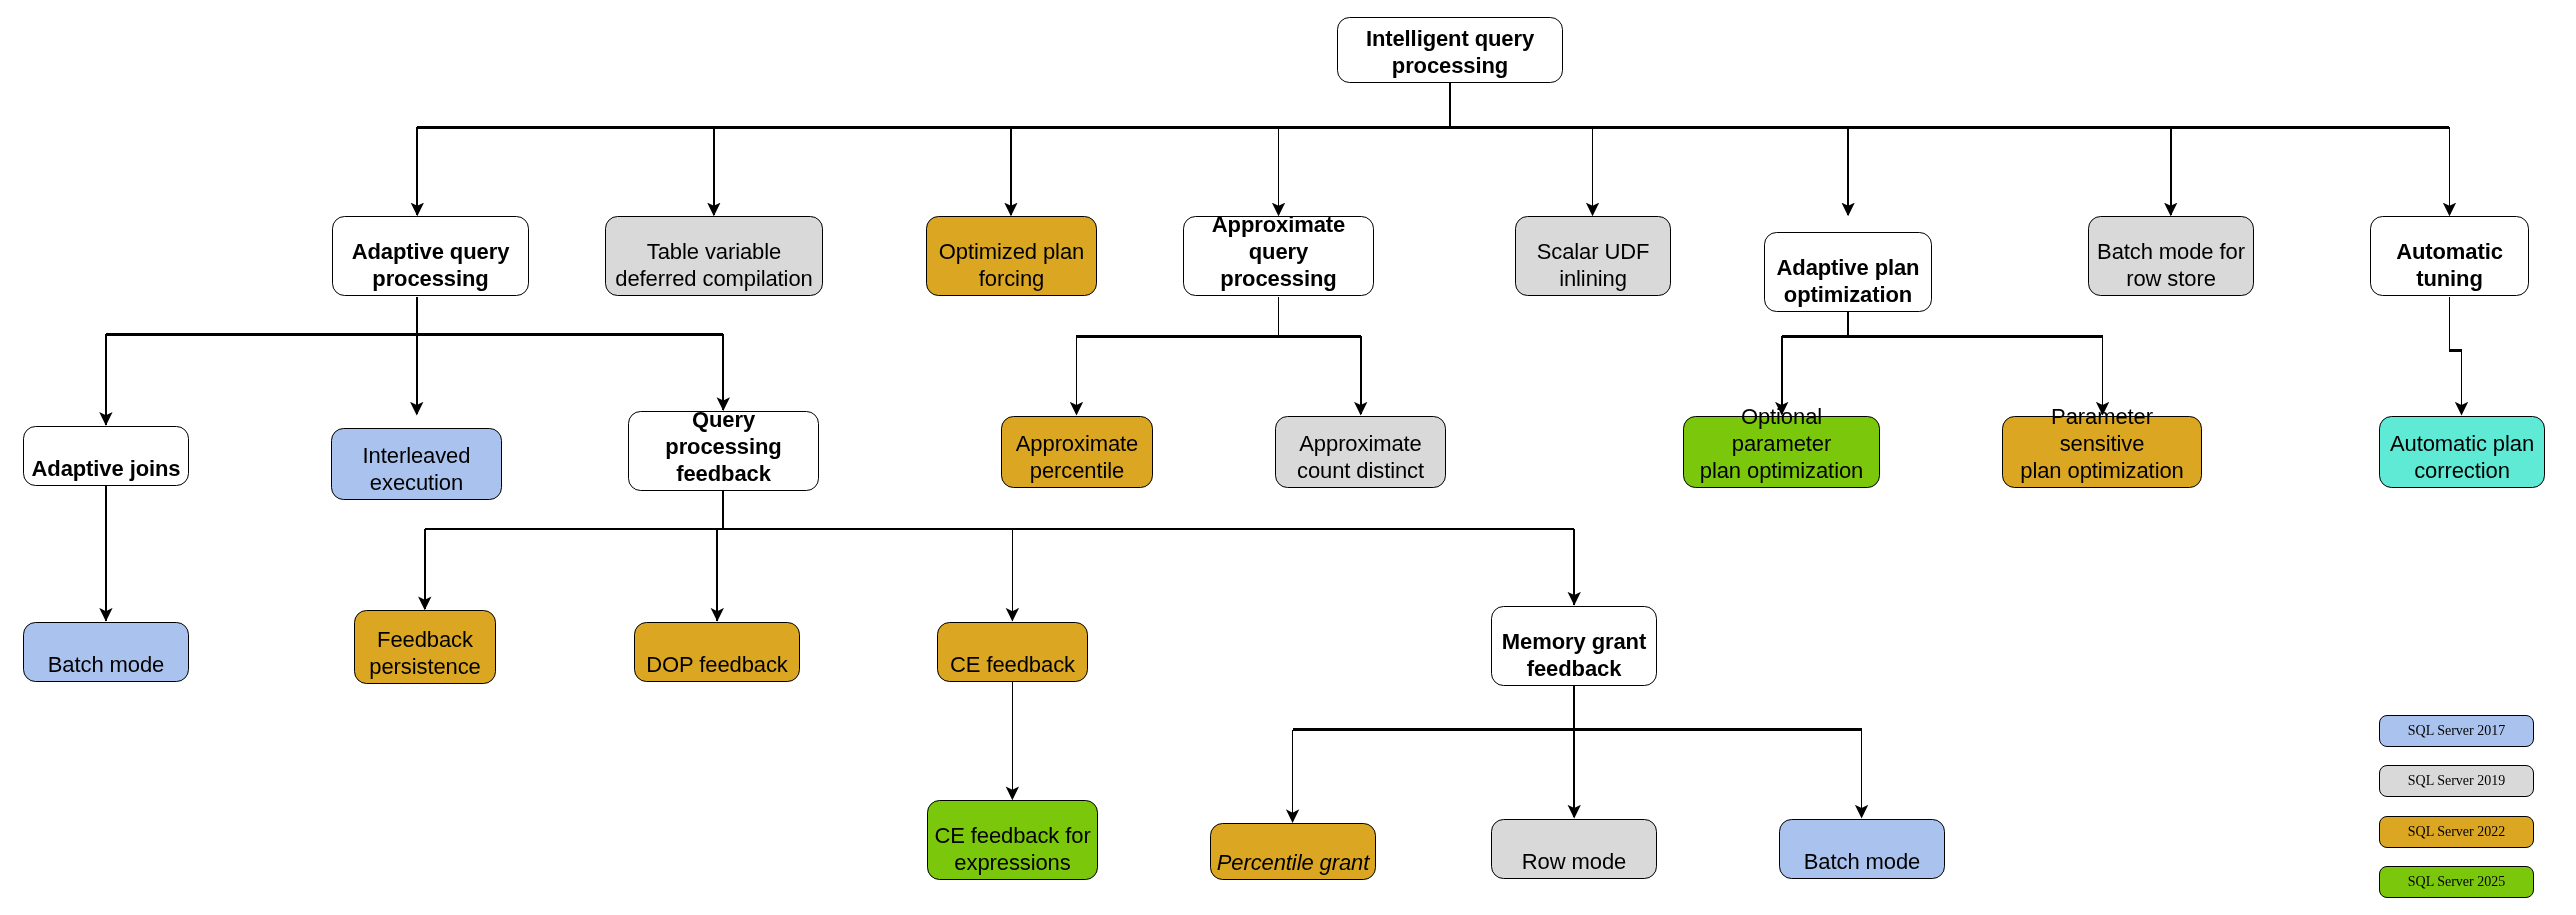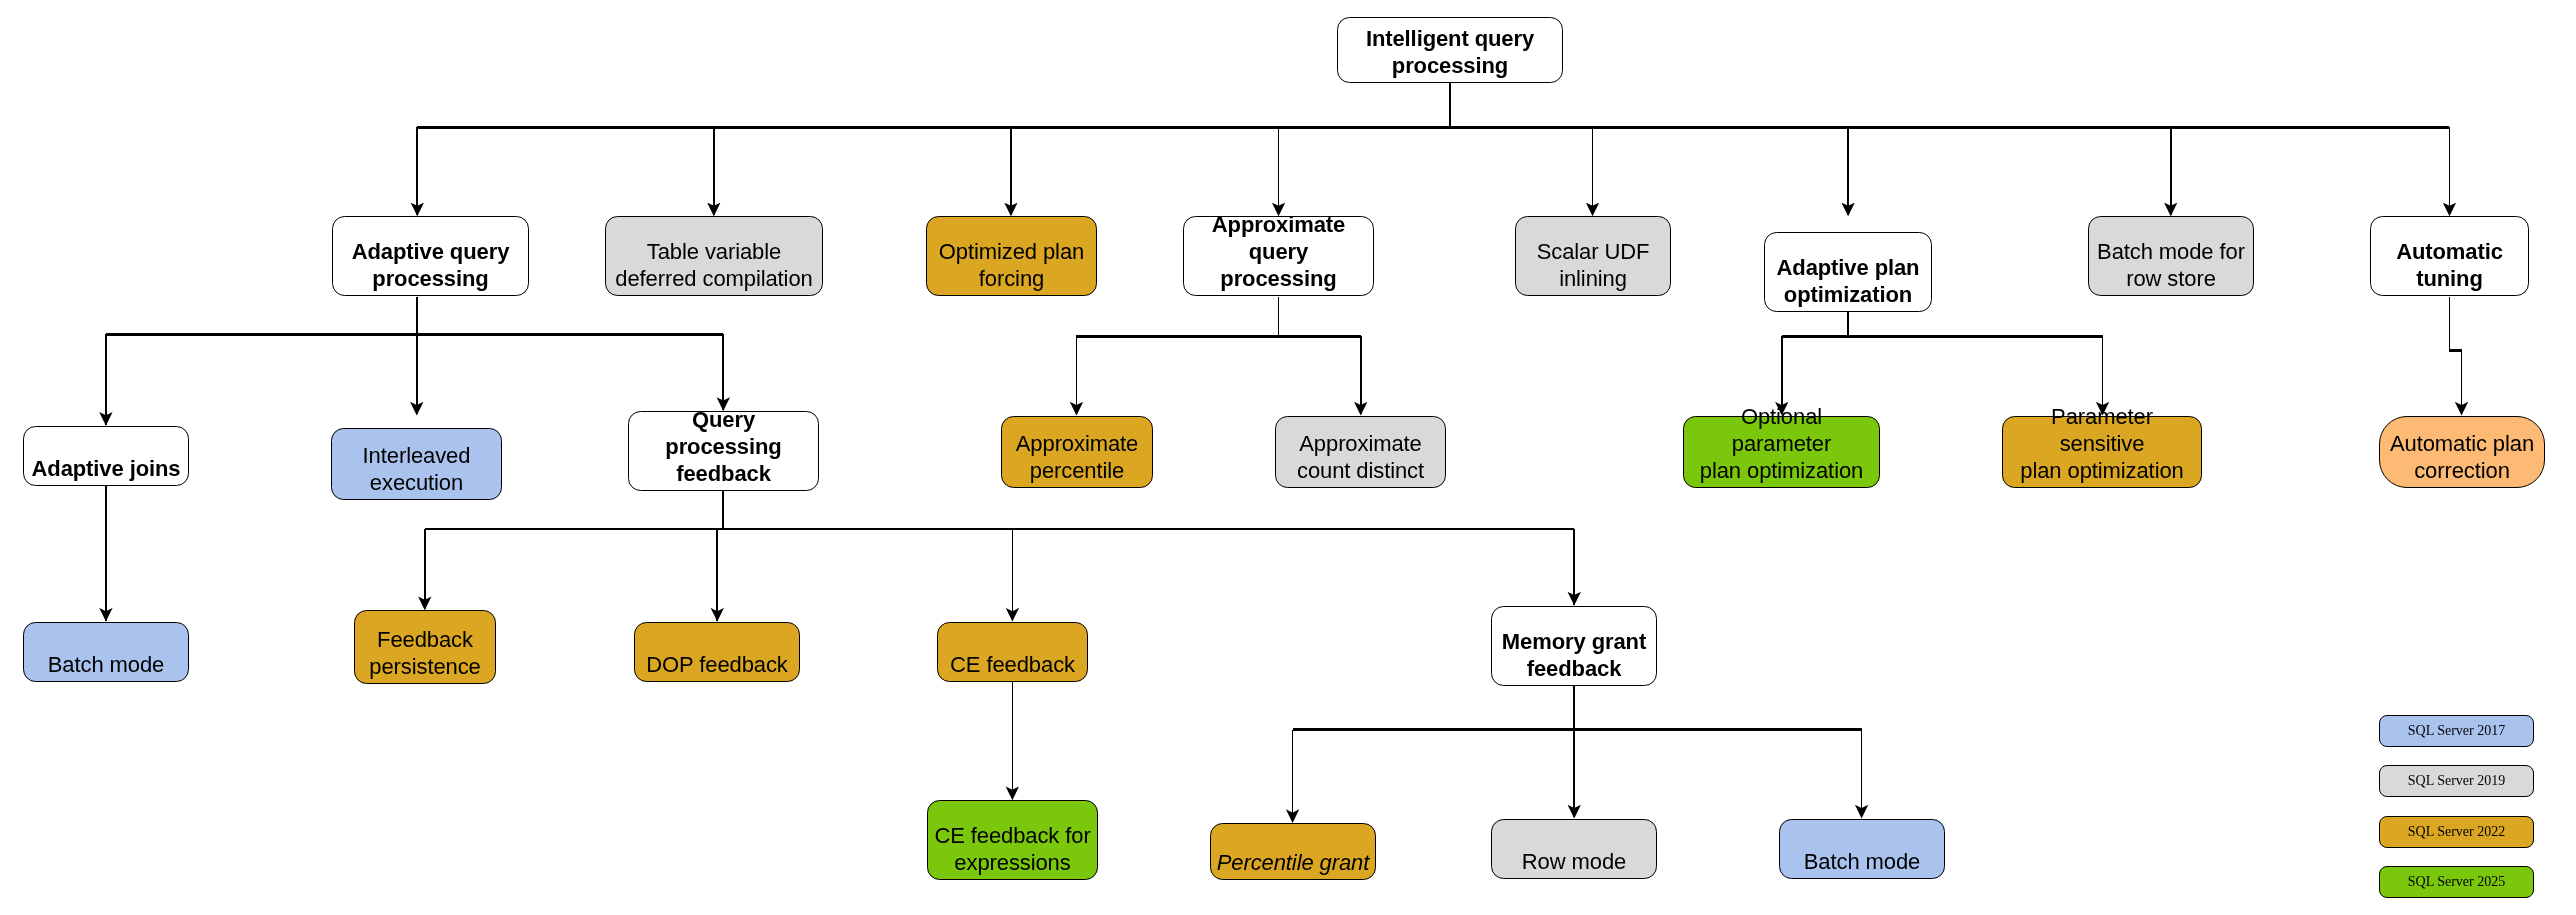--- a/index.html
+++ b/index.html
@@ -165,21 +165,21 @@
 count distinct</span>
       </div>
       <div class="node" style="left: 1683px; top: 416px; width: 197px; height: 72px; background: rgb(122, 199, 12);">
         <span class="label">Optional parameter
 plan optimization</span>
       </div>
       <div class="node" style="left: 2002px; top: 416px; width: 200px; height: 72px; background: rgb(219, 167, 34);">
         <span class="label">Parameter sensitive
 plan optimization</span>
       </div>
-      <div class="node" style="left: 2379px; top: 416px; width: 166px; height: 72px; background: #fdba74; border-radius: 28px;">
+      <div class="node" style="left: 2379px; top: 416px; width: 166px; height: 72px; background: #5eead4;">
         <span class="label">Automatic plan
 correction</span>
       </div>
       <div class="node" style="left: 23px; top: 622px; width: 166px; height: 60px; background: rgb(170, 194, 238);">
         <span class="label">Batch mode</span>
       </div>
       <div class="node" style="left: 354px; top: 610px; width: 142px; height: 74px; background: rgb(219, 167, 34);">
         <span class="label">Feedback
 persistence</span>
       </div>

